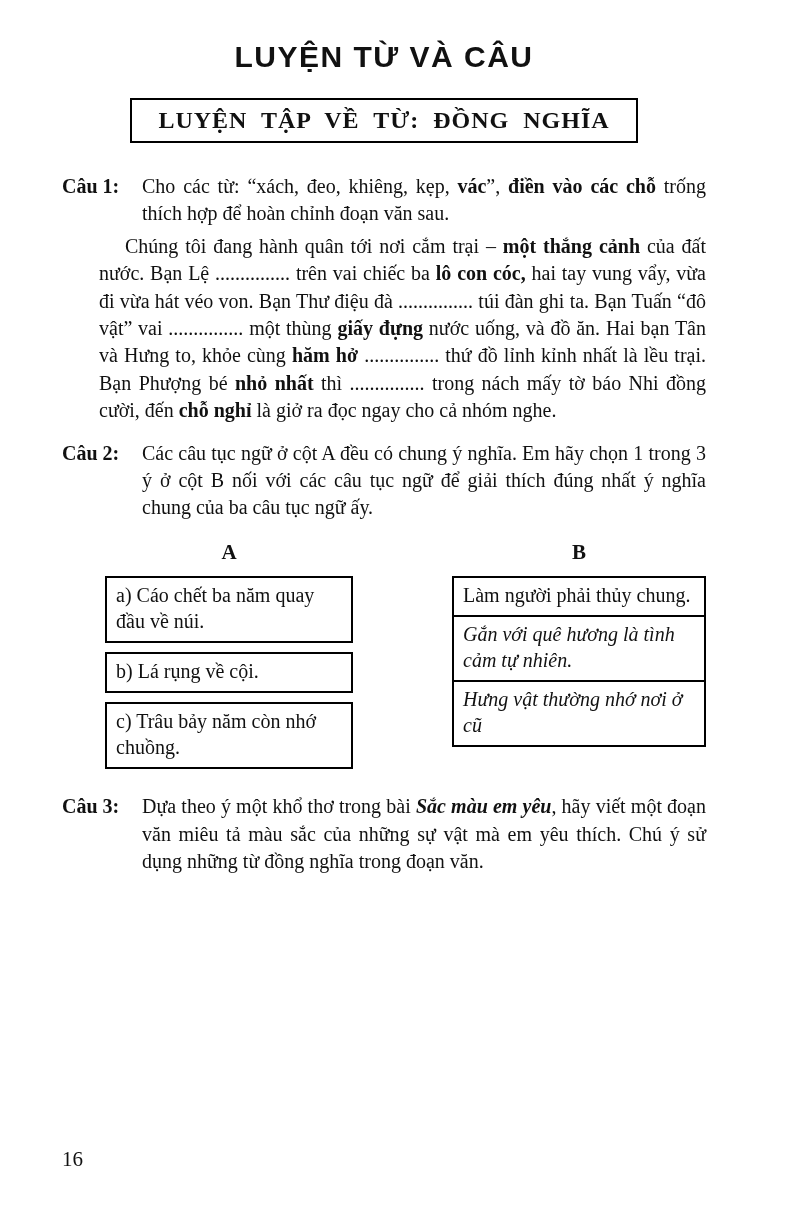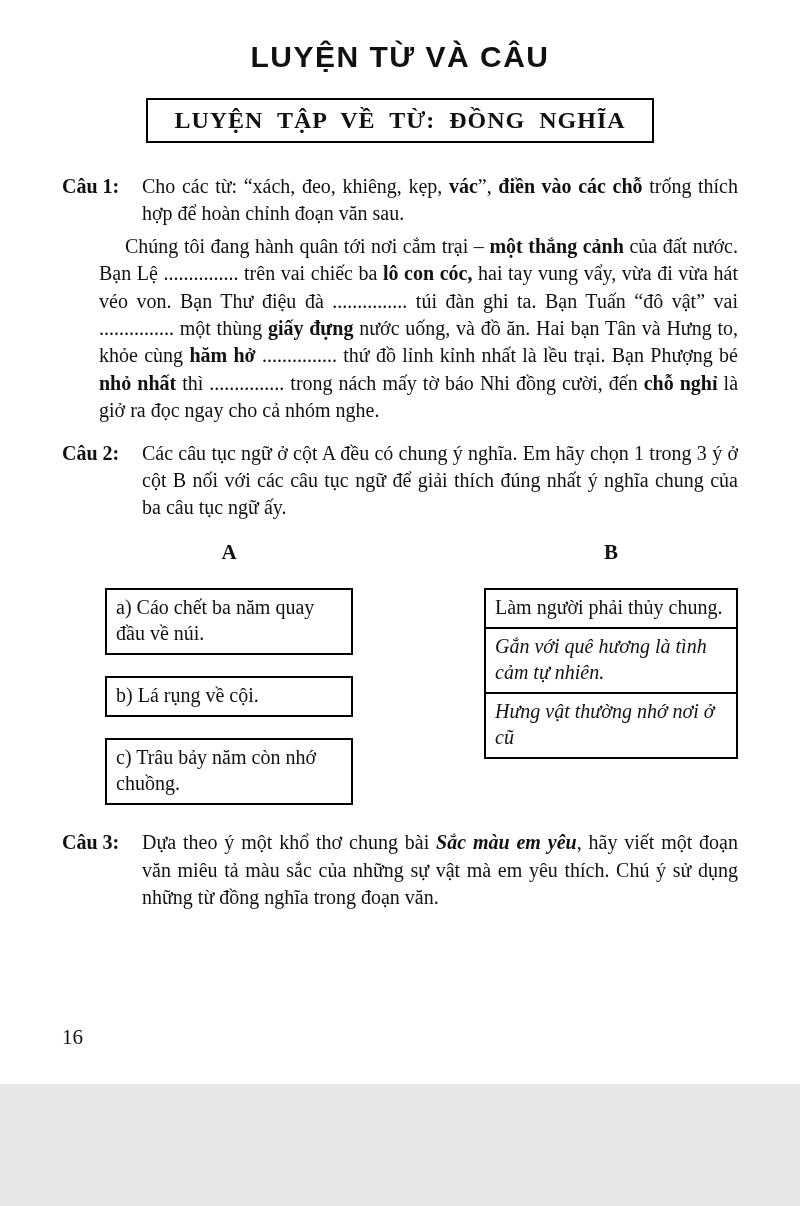--- a/index.html
+++ b/index.html
@@ -1,18 +1,18 @@
 <!DOCTYPE html>
 <html><head>
 <meta charset="utf-8">
 <style>
   html,body { margin:0; padding:0; background:#e8e8e8; }
   .page {
-    width:800px; height:1084px; margin:0 auto; background:#ffffff;
-    box-sizing:border-box; padding:40px 62px 0 62px; position:relative;
+    width:800px; height:1206px; margin:0 auto; background:#ffffff;
+    box-sizing:border-box; padding:40px 94px 0 62px; position:relative;
     font-family:"Liberation Serif", serif; color:#111;
   }
   .title {
     margin:0 0 24px 0; text-align:center;
     font-family:"Liberation Sans", sans-serif;
     font-size:30px; font-weight:bold; letter-spacing:1.5px;
   }
   .subtitle-box {
     margin:0 auto 30px auto; width:max-content; max-width:640px;
     border:2px solid #000; padding:7px 26px;
@@ -26,21 +26,21 @@
   .passage { margin:5px 0 0 37px; text-indent:26px; text-align:justify; }
 
   .columns { display:flex; margin:16px 0 10px 43px; }
   .col { display:flex; flex-direction:column; }
   .col-a { width:248px; }
   .col-gap { flex:1; }
   .col-b { width:254px; }
   .col-header { text-align:center; font-weight:bold; font-size:21px; margin-bottom:10px; }
   .box {
     border:2px solid #000; padding:4px 9px 7px 9px;
-    font-size:20px; line-height:1.3; background:#fff;margin-top:12px;
+    font-size:20px; line-height:1.3; background:#fff;
   }
   .col-a .box { margin-bottom:9px; }
   .col-b .box + .box { margin-top:-2px;font-style:italic; }
 
   .page-num { position:absolute; left:62px; bottom:34px; font-size:21px; }
 </style>
 </head>
 <body>
 
 <div class="page">
@@ -78,19 +78,19 @@
         <div class="box">Làm người phải thủy chung.</div>
         <div class="box">Gắn với quê hương là tình cảm tự nhiên.</div>
         <div class="box">Hưng vật thường nhớ nơi ở cũ</div>
       </div>
     </div>
   </section>
 
   <section class="exercise">
     <div class="ex-row">
       <span class="ex-label">Câu 3:</span>
-      <p class="ex-prompt rich"><span>Dựa theo ý một khổ thơ chung bài </span><span style="font-weight: bold; font-style: italic;">Sắc màu em yêu</span><span>, hãy viết một đoạn văn miêu tả màu sắc của những sự vật mà em yêu thích. Chú ý sử dụng những từ đồng nghĩa trong đoạn văn.</span></p>
+      <p class="ex-prompt rich"><span>Dựa theo ý một khổ thơ trong bài </span><span style="font-weight: bold; font-style: italic;">Sắc màu em yêu</span><span>, hãy viết một đoạn văn miêu tả màu sắc của những sự vật mà em yêu thích. Chú ý sử dụng những từ đồng nghĩa trong đoạn văn.</span></p>
     </div>
   </section>
 
   <div class="page-num">16</div>
 
 </div>
 
 </body></html>

